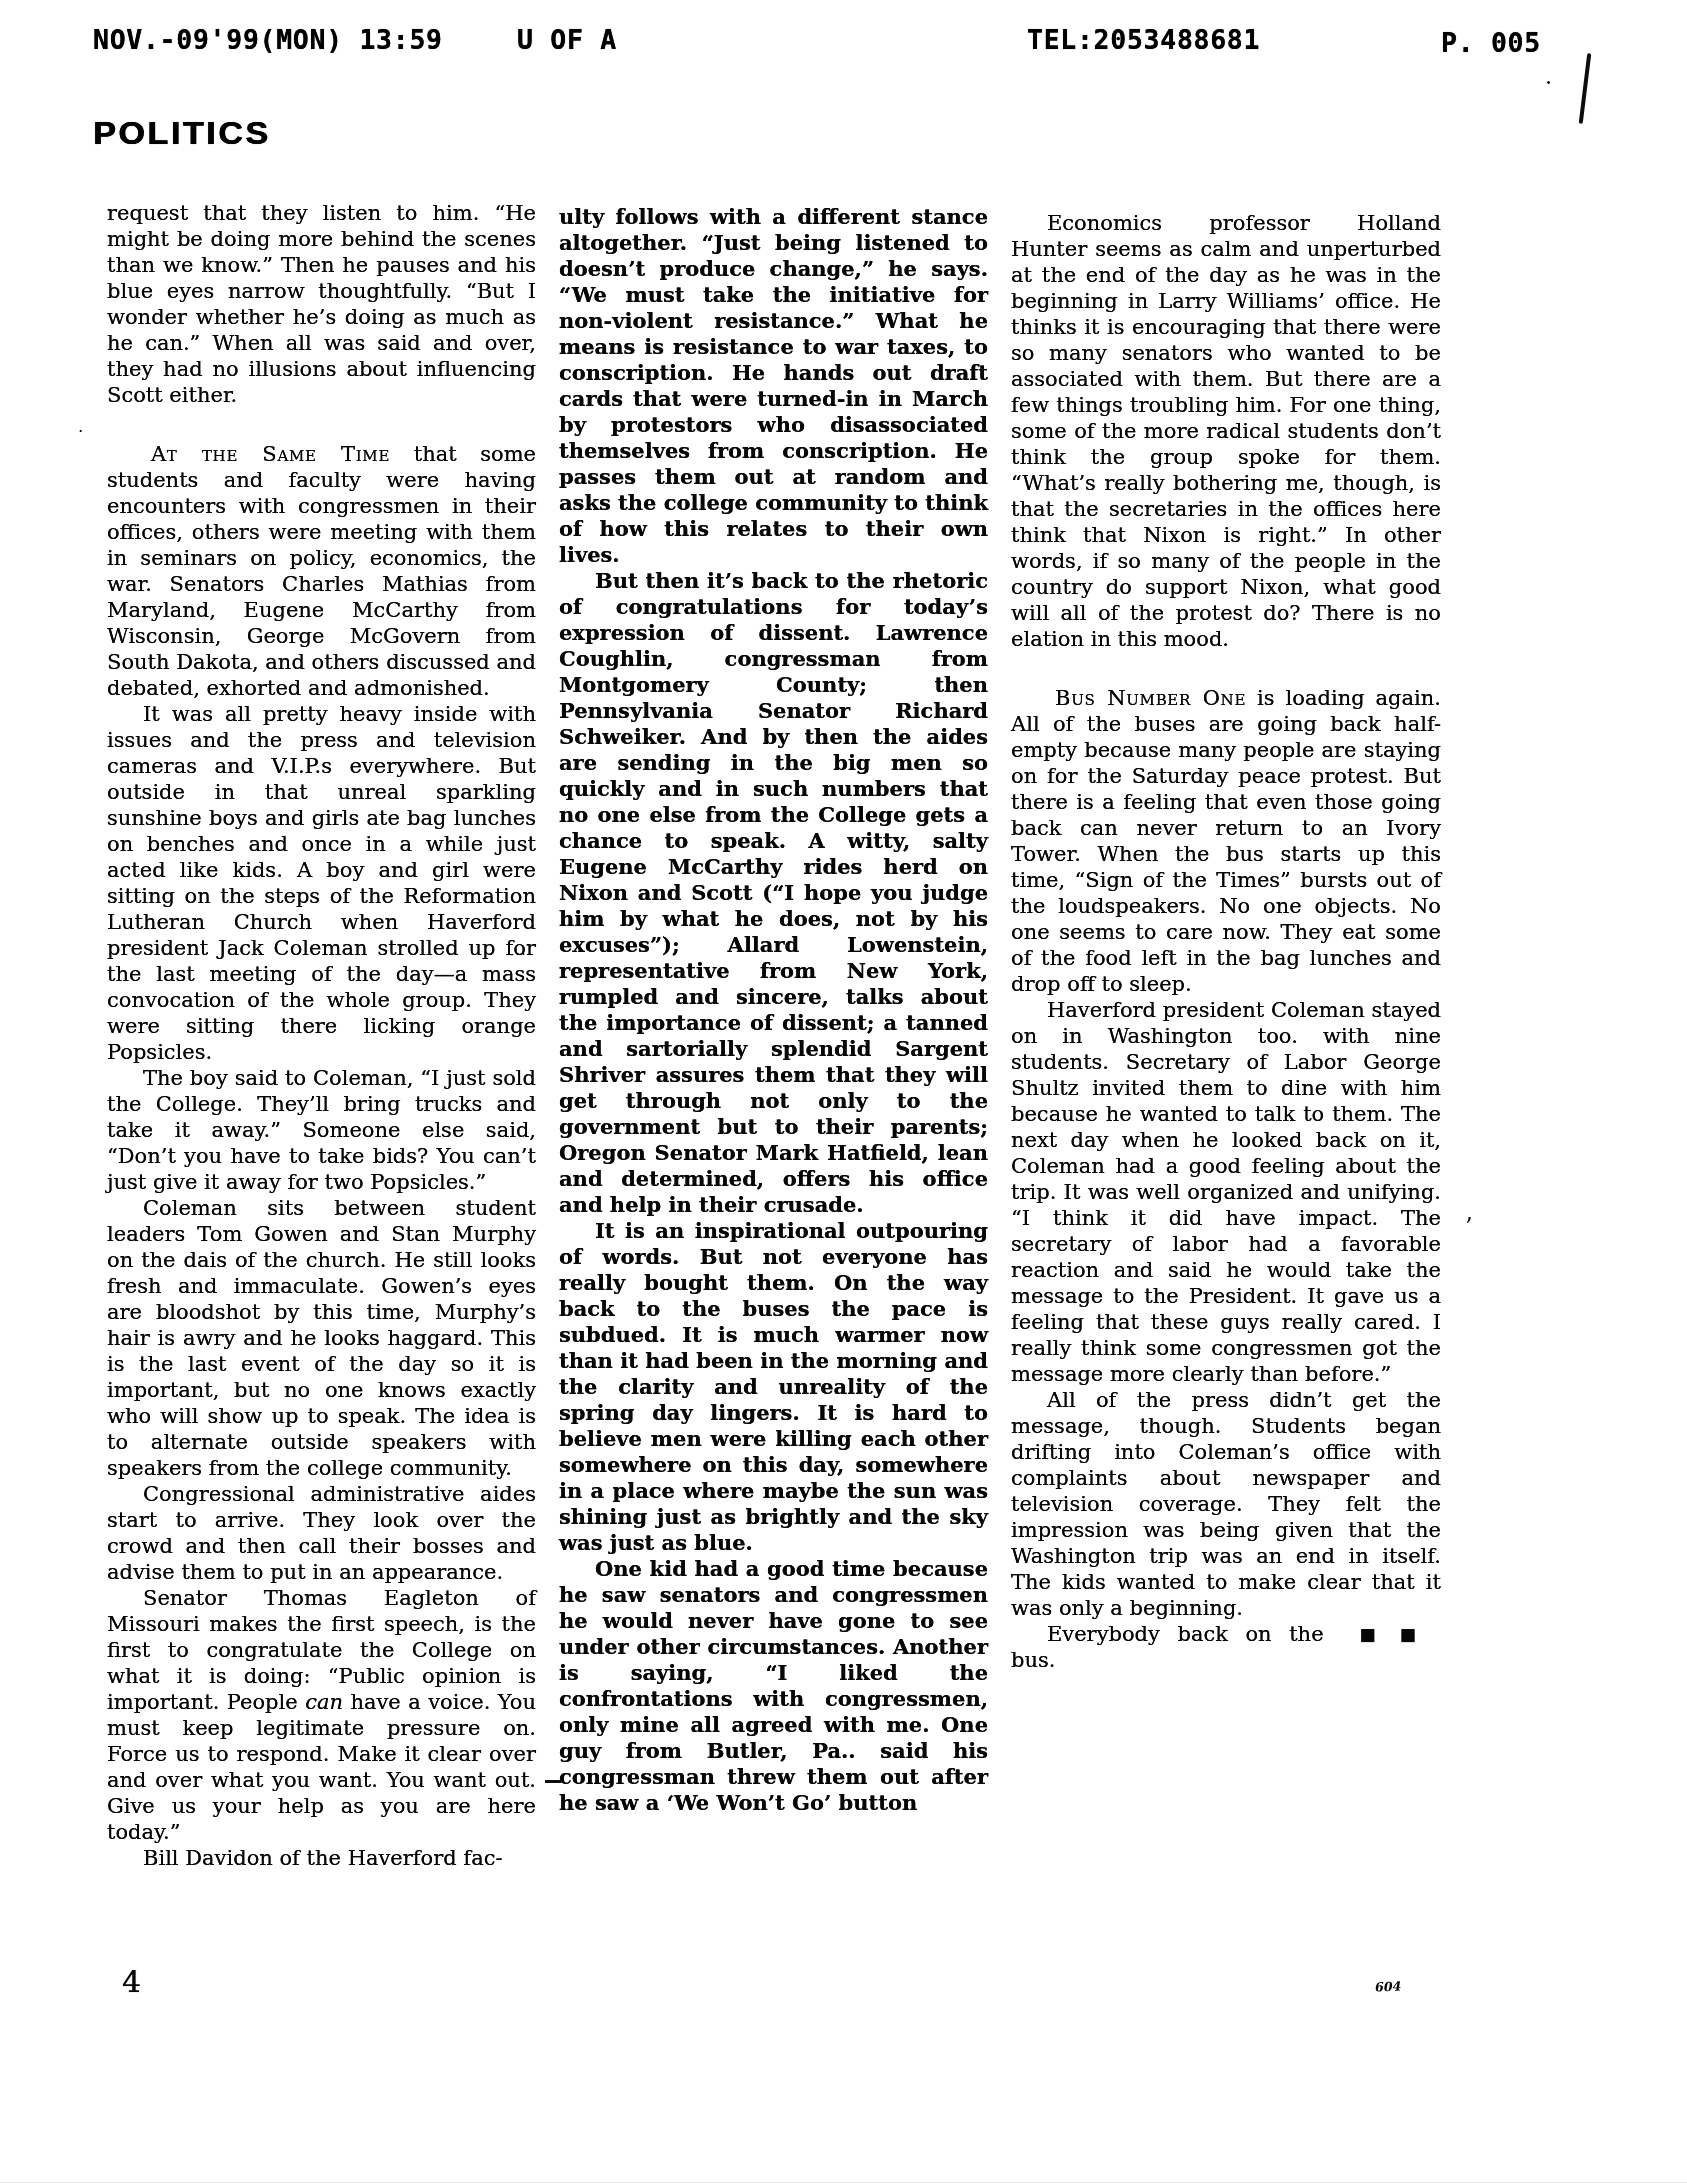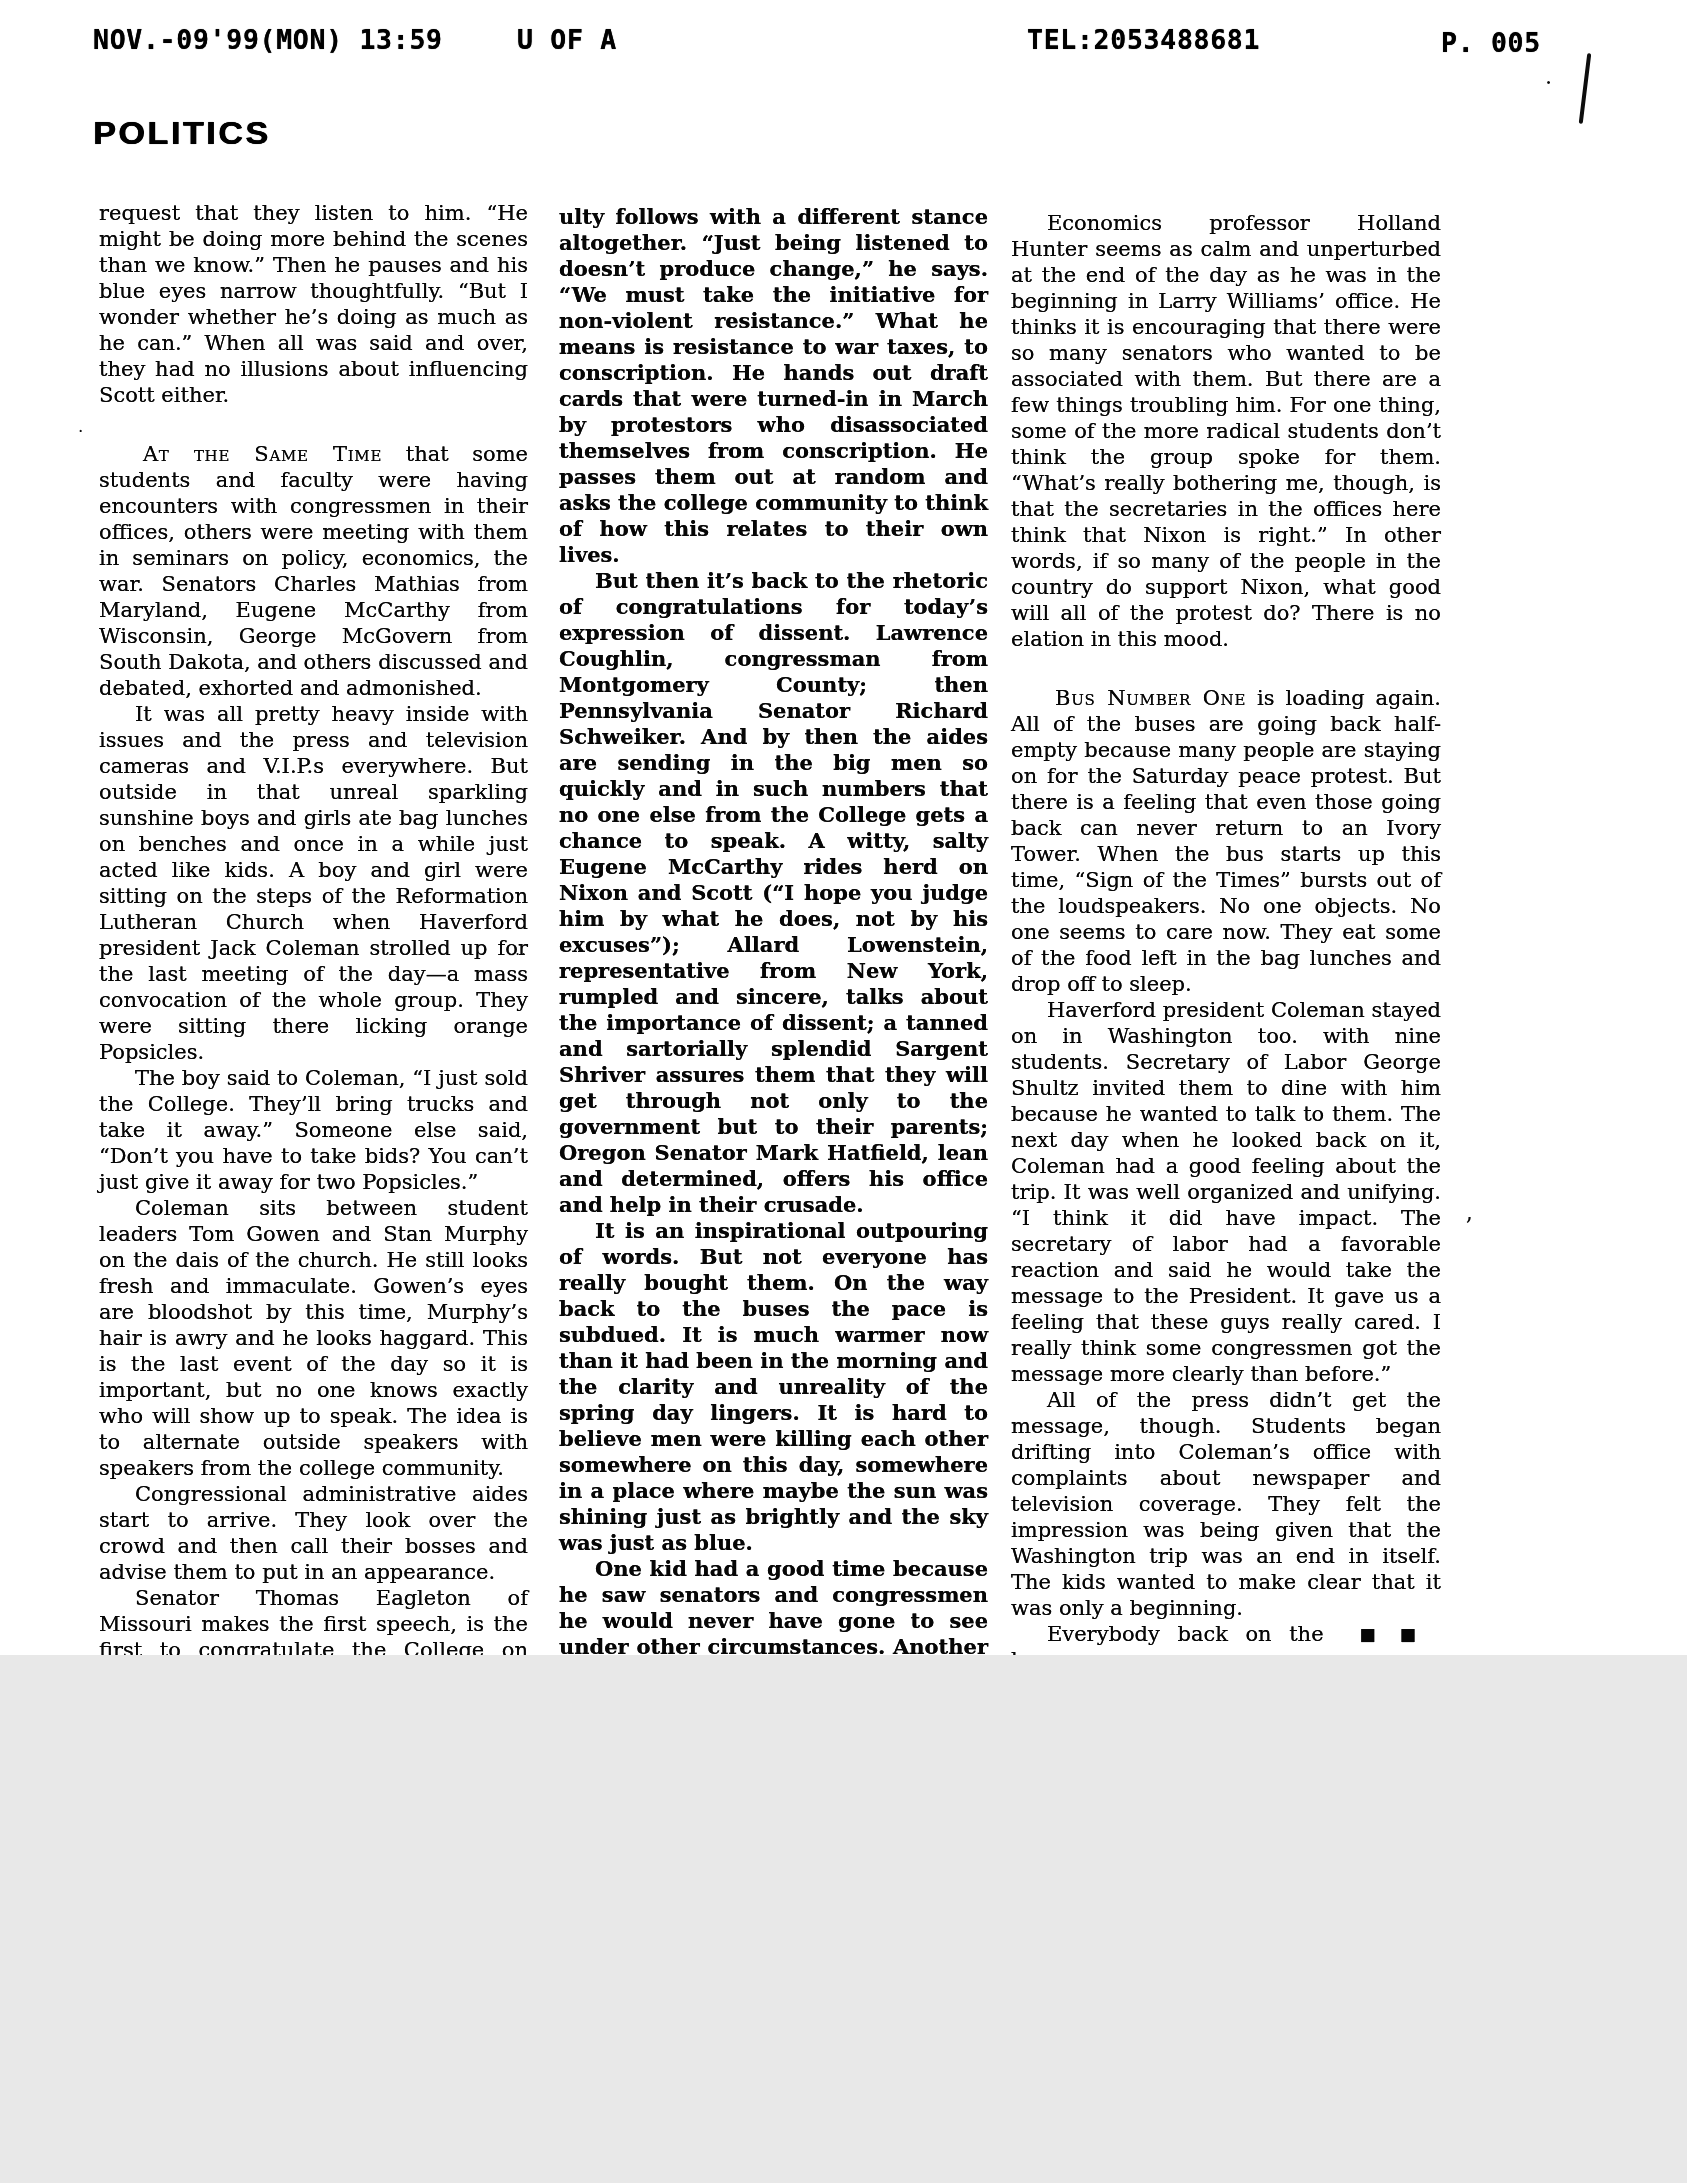--- a/index.html
+++ b/index.html
@@ -1,18 +1,18 @@
 <!DOCTYPE html>
 <html style="font-size:10.6px"><head>
 <meta charset="utf-8">
 <style>
   html,body{margin:0;padding:0;background:#e8e8e8;}
   .page{
     position:relative;
-    width:1687px;height:1655px;
+    width:1687px;height:2182px;
     background:#ffffff;
     overflow:hidden;
     font-family:"DejaVu Serif", serif;
     color:#060606;
   }
   
   .fax-header{
     position:absolute;top:24px;left:0;width:1687px;height:40px;
     font-family:"DejaVu Sans Mono", monospace;
     font-weight:bold;font-size:26.5px;letter-spacing:0.7px;color:#000;
@@ -25,21 +25,21 @@
   
   .section-title{
     position:absolute;left:93px;top:115px;
     font-family:"Liberation Sans", sans-serif;
     font-weight:bold;font-size:34px;letter-spacing:2.6px;color:#000;
     transform:scaleY(0.94);transform-origin:left top;
     text-shadow:0 0 0.7px #000,0.7px 0 0 #000;
   }
   
   .col{position:absolute;width:429px;}
-  .col-1{left:99px;top:200px;}
+  .col-1{left:107px;top:200px;}
   .col-2{left:559px;top:204px;font-weight:bold;}
   .col-3{left:1011px;top:210px;width:430px;}
   .col p{
     margin:0;
     font-size:21px;line-height:26px;
     text-align:justify;
     text-shadow:0 0 0.6px rgba(0,0,0,0.85);
     hyphens:none;
   }
   .col p.ind{text-indent:36px;}

